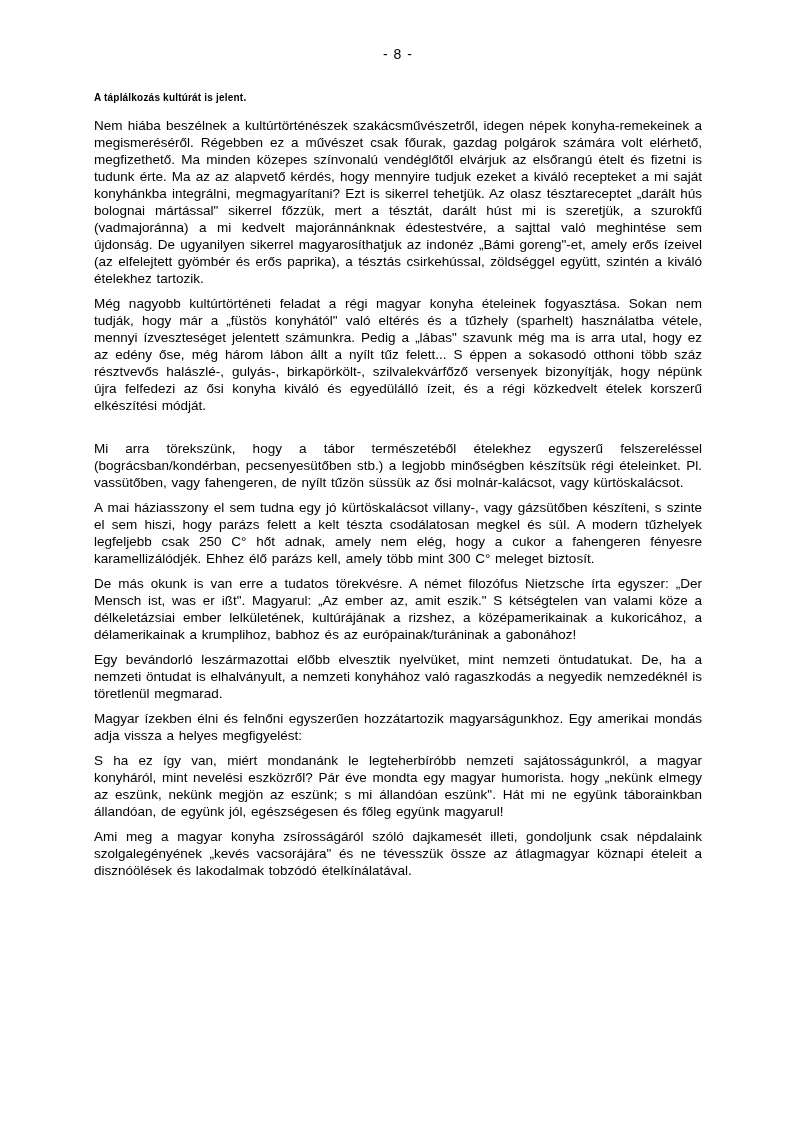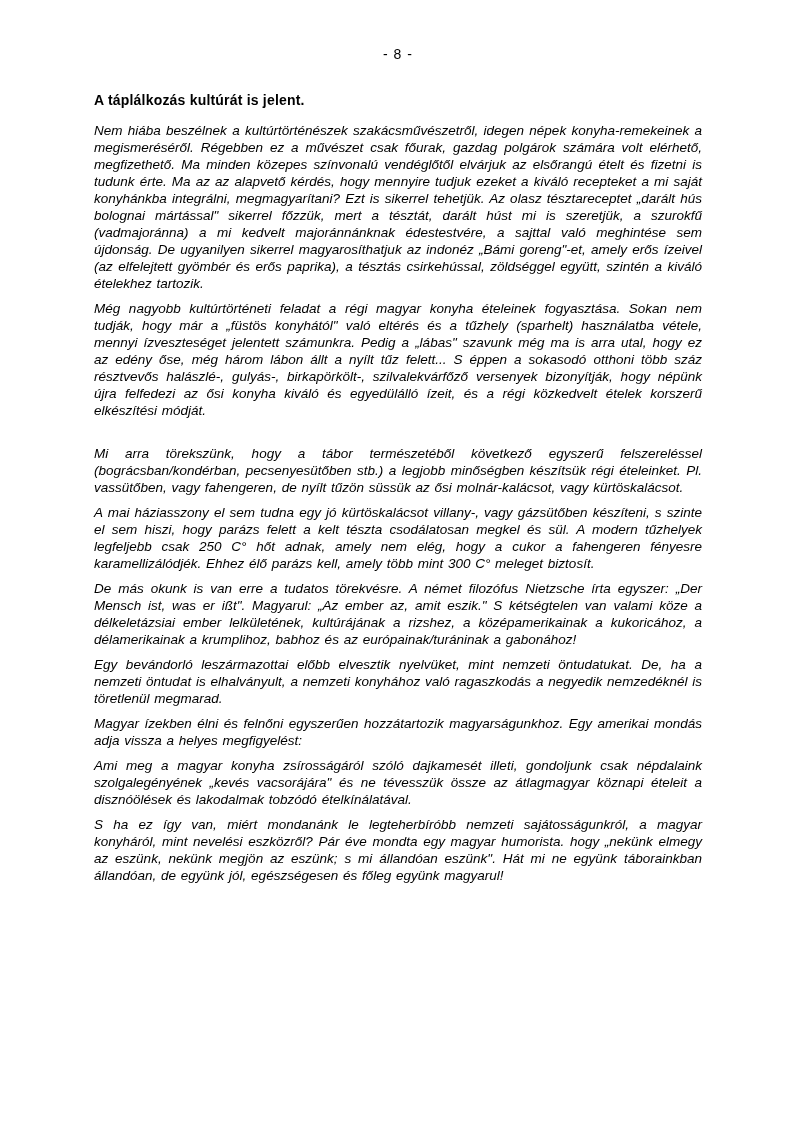--- a/index.html
+++ b/index.html
@@ -29,32 +29,31 @@
 
   .page-number {
     margin-top: 46px;
     text-align: center;
     font-size: 14px;
     letter-spacing: 1px;
   }
 
   .doc-heading {
     margin-top: 30px;
-    font-size: 14px;
+    font-size: 10px;
     font-weight: bold;
     letter-spacing: 0.2px;
   }
 
   p.body-par {
     margin-top: 8px;
     font-size: 13.5px;
     line-height: 17px;
     text-align: justify;
     word-spacing: 1px;
-    font-style: italic;
   }
 
   p.body-par.first {
     margin-top: 14px;
   }
 
   .bar-heading {
     margin-top: 21px;
     background: #c8c8c8;
     font-size: 14px;
@@ -75,29 +74,29 @@
 
     <div class="page-number">- 8 -</div>
 
     <h1 class="doc-heading">A táplálkozás kultúrát is jelent.</h1>
 
     <p class="body-par first">Nem hiába beszélnek a kultúrtörténészek szakácsművészetről, idegen népek konyha-remekeinek a megismeréséről. Régebben ez a művészet csak főurak, gazdag polgárok számára volt elérhető, megfizethető. Ma minden közepes színvonalú vendéglőtől elvárjuk az elsőrangú ételt és fizetni is tudunk érte. Ma az az alapvető kérdés, hogy mennyire tudjuk ezeket a kiváló recepteket a mi saját konyhánkba integrálni, megmagyarítani? Ezt is sikerrel tehetjük. Az olasz tésztareceptet „darált hús bolognai mártással" sikerrel főzzük, mert a tésztát, darált húst mi is szeretjük, a szurokfű (vadmajoránna) a mi kedvelt majoránnánknak édestestvére, a sajttal való meghintése sem újdonság. De ugyanilyen sikerrel magyarosíthatjuk az indonéz „Bámi goreng"-et, amely erős ízeivel (az elfelejtett gyömbér és erős paprika), a tésztás csirkehússal, zöldséggel együtt, szintén a kiváló ételekhez tartozik.</p>
 
     <p class="body-par">Még nagyobb kultúrtörténeti feladat a régi magyar konyha ételeinek fogyasztása. Sokan nem tudják, hogy már a „füstös konyhától" való eltérés és a tűzhely (sparhelt) használatba vétele, mennyi ízveszteséget jelentett számunkra. Pedig a „lábas" szavunk még ma is arra utal, hogy ez az edény őse, még három lábon állt a nyílt tűz felett... S éppen a sokasodó otthoni több száz résztvevős halászlé-, gulyás-, birkapörkölt-, szilvalekvárfőző versenyek bizonyítják, hogy népünk újra felfedezi az ősi konyha kiváló és egyedülálló ízeit, és a régi közkedvelt ételek korszerű elkészítési módját.</p>
 
 
-    <p class="body-par after-bar">Mi arra törekszünk, hogy a tábor természetéből következő egyszerű felszereléssel (bográcsban/kondérban, pecsenyesütőben stb.) a legjobb minőségben készítsük régi ételeinket. Pl. vassütőben, vagy fahengeren, de nyílt tűzön süssük az ősi molnár-kalácsot, vagy kürtöskalácsot.</p>
+    <p class="body-par after-bar">Mi arra törekszünk, hogy a tábor természetéből ételekhez egyszerű felszereléssel (bográcsban/kondérban, pecsenyesütőben stb.) a legjobb minőségben készítsük régi ételeinket. Pl. vassütőben, vagy fahengeren, de nyílt tűzön süssük az ősi molnár-kalácsot, vagy kürtöskalácsot.</p>
 
     <p class="body-par">A mai háziasszony el sem tudna egy jó kürtöskalácsot villany-, vagy gázsütőben készíteni, s szinte el sem hiszi, hogy parázs felett a kelt tészta csodálatosan megkel és sül. A modern tűzhelyek legfeljebb csak 250 C° hőt adnak, amely nem elég, hogy a cukor a fahengeren fényesre karamellizálódjék. Ehhez élő parázs kell, amely több mint 300 C° meleget biztosít.</p>
 
     <p class="body-par">De más okunk is van erre a tudatos törekvésre. A német filozófus Nietzsche írta egyszer: „Der Mensch ist, was er ißt". Magyarul: „Az ember az, amit eszik." S kétségtelen van valami köze a délkeletázsiai ember lelkületének, kultúrájának a rizshez, a középamerikainak a kukoricához, a délamerikainak a krumplihoz, babhoz és az európainak/turáninak a gabonához!</p>
 
     <p class="body-par">Egy bevándorló leszármazottai előbb elvesztik nyelvüket, mint nemzeti öntudatukat. De, ha a nemzeti öntudat is elhalványult, a nemzeti konyhához való ragaszkodás a negyedik nemzedéknél is töretlenül megmarad.</p>
 
     <p class="body-par">Magyar ízekben élni és felnőni egyszerűen hozzátartozik magyarságunkhoz. Egy amerikai mondás adja vissza a helyes megfigyelést:</p>
 
+    <p class="body-par">S ha ez így van, miért mondanánk le legteherbíróbb nemzeti sajátosságunkról, a magyar konyháról, mint nevelési eszközről? Pár éve mondta egy magyar humorista. hogy „nekünk elmegy az eszünk, nekünk megjön az eszünk; s mi állandóan eszünk". Hát mi ne együnk táborainkban állandóan, de együnk jól, egészségesen és főleg együnk magyarul!</p>
+
     <p class="body-par">Ami meg a magyar konyha zsírosságáról szóló dajkamesét illeti, gondoljunk csak népdalaink szolgalegényének „kevés vacsorájára" és ne tévesszük össze az átlagmagyar köznapi ételeit a disznóölések és lakodalmak tobzódó ételkínálatával.</p>
-
-    <p class="body-par">S ha ez így van, miért mondanánk le legteherbíróbb nemzeti sajátosságunkról, a magyar konyháról, mint nevelési eszközről? Pár éve mondta egy magyar humorista. hogy „nekünk elmegy az eszünk, nekünk megjön az eszünk; s mi állandóan eszünk". Hát mi ne együnk táborainkban állandóan, de együnk jól, egészségesen és főleg együnk magyarul!</p>
 
 
   </div>
 </div>
 
 </body></html>

